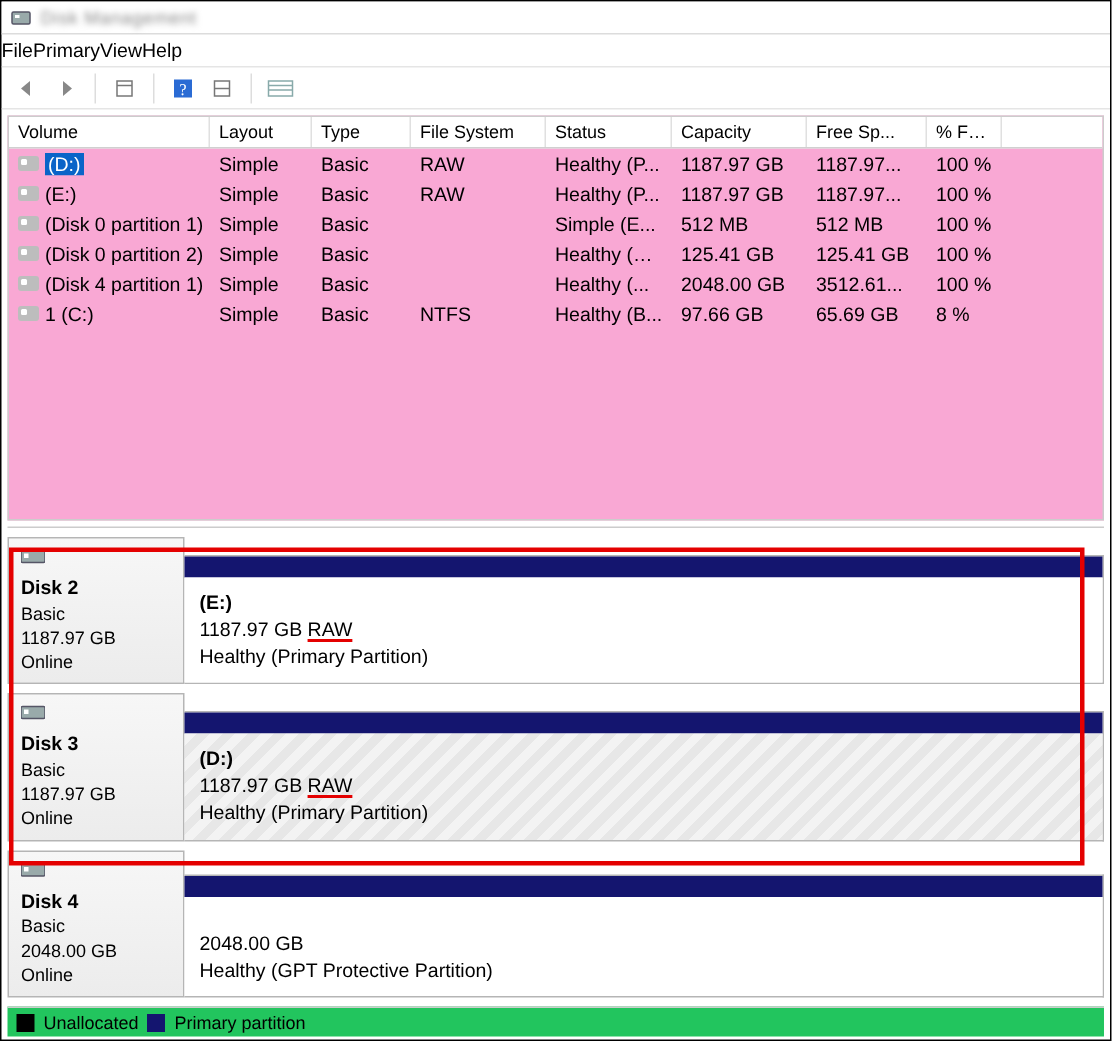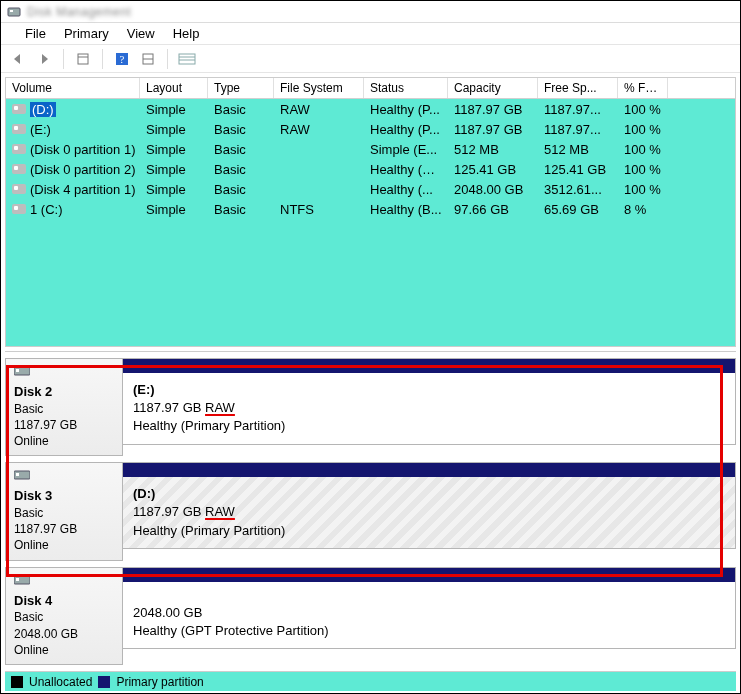--- a/index.html
+++ b/index.html
@@ -32,22 +32,21 @@
     filter: blur(2px);
     font-size: 12px;
     letter-spacing: 0.5px;
   }
 
   
   .menubar {
     height: 22px;
     display: flex;
     align-items: center;
-    padding: 0 24px;
-    gap: 18px;
+    padding: 0 0;
     border-bottom: 1px solid #e5e5e5;
   }
   .menubar span { cursor: default; }
 
   
   .toolbar {
     height: 28px;
     display: flex;
     align-items: center;
     padding: 0 6px;
@@ -62,21 +61,21 @@
   }
   .tb-btn svg { display:block; }
   .tb-sep { width: 1px; height: 20px; background: #ddd; margin: 0 4px; }
 
   
   .list-area {
     border: 1px solid #ccc;
     margin: 4px;
     height: 270px;
     overflow: hidden;
-    background:#5eead4;
+    background:#f9a8d4;
   }
   .list-header {
     display: flex;
     background: #fff;
     border-bottom: 1px solid #d0d0d0;
     font-size: 12px;
   }
   .list-header div {
     padding: 3px 6px;
     border-right: 1px solid #e0e0e0;
@@ -121,21 +120,21 @@
     z-index: 50;
   }
 
   
   .disks-area {
     margin: 4px;
     border-top: 1px solid #ccc;
   }
   .disk-row {
     display: flex;
-    align-items: flex-start;
+    align-items: flex-end;
     min-height: 96px;
     margin-top: 6px;
   }
   .disk-info {
     width: 118px;
     flex: 0 0 118px;
     border: 1px solid #b5b5b5;
     background: linear-gradient(#f7f7f7,#ececec);
     padding: 6px 8px;
     font-size: 12px;
@@ -176,21 +175,21 @@
 
   
   .legend {
     position: absolute;
     left: 4px; bottom: 2px; right: 4px;
     height: 20px;
     border-top: 1px solid #ccc;
     display: flex; align-items: center;
     font-size: 12px; gap: 6px;
     padding: 0 6px;
-    background:#5eead4;
+    background:#22c55e;
   }
   .swatch { width:12px; height:12px; display:inline-block; }
   .sw-black { background:#000; }
   .sw-blue  { background:#14156f; }
 </style>
 </head>
 <body>
 
 <div class="titlebar">
   <span class="app-icon">

